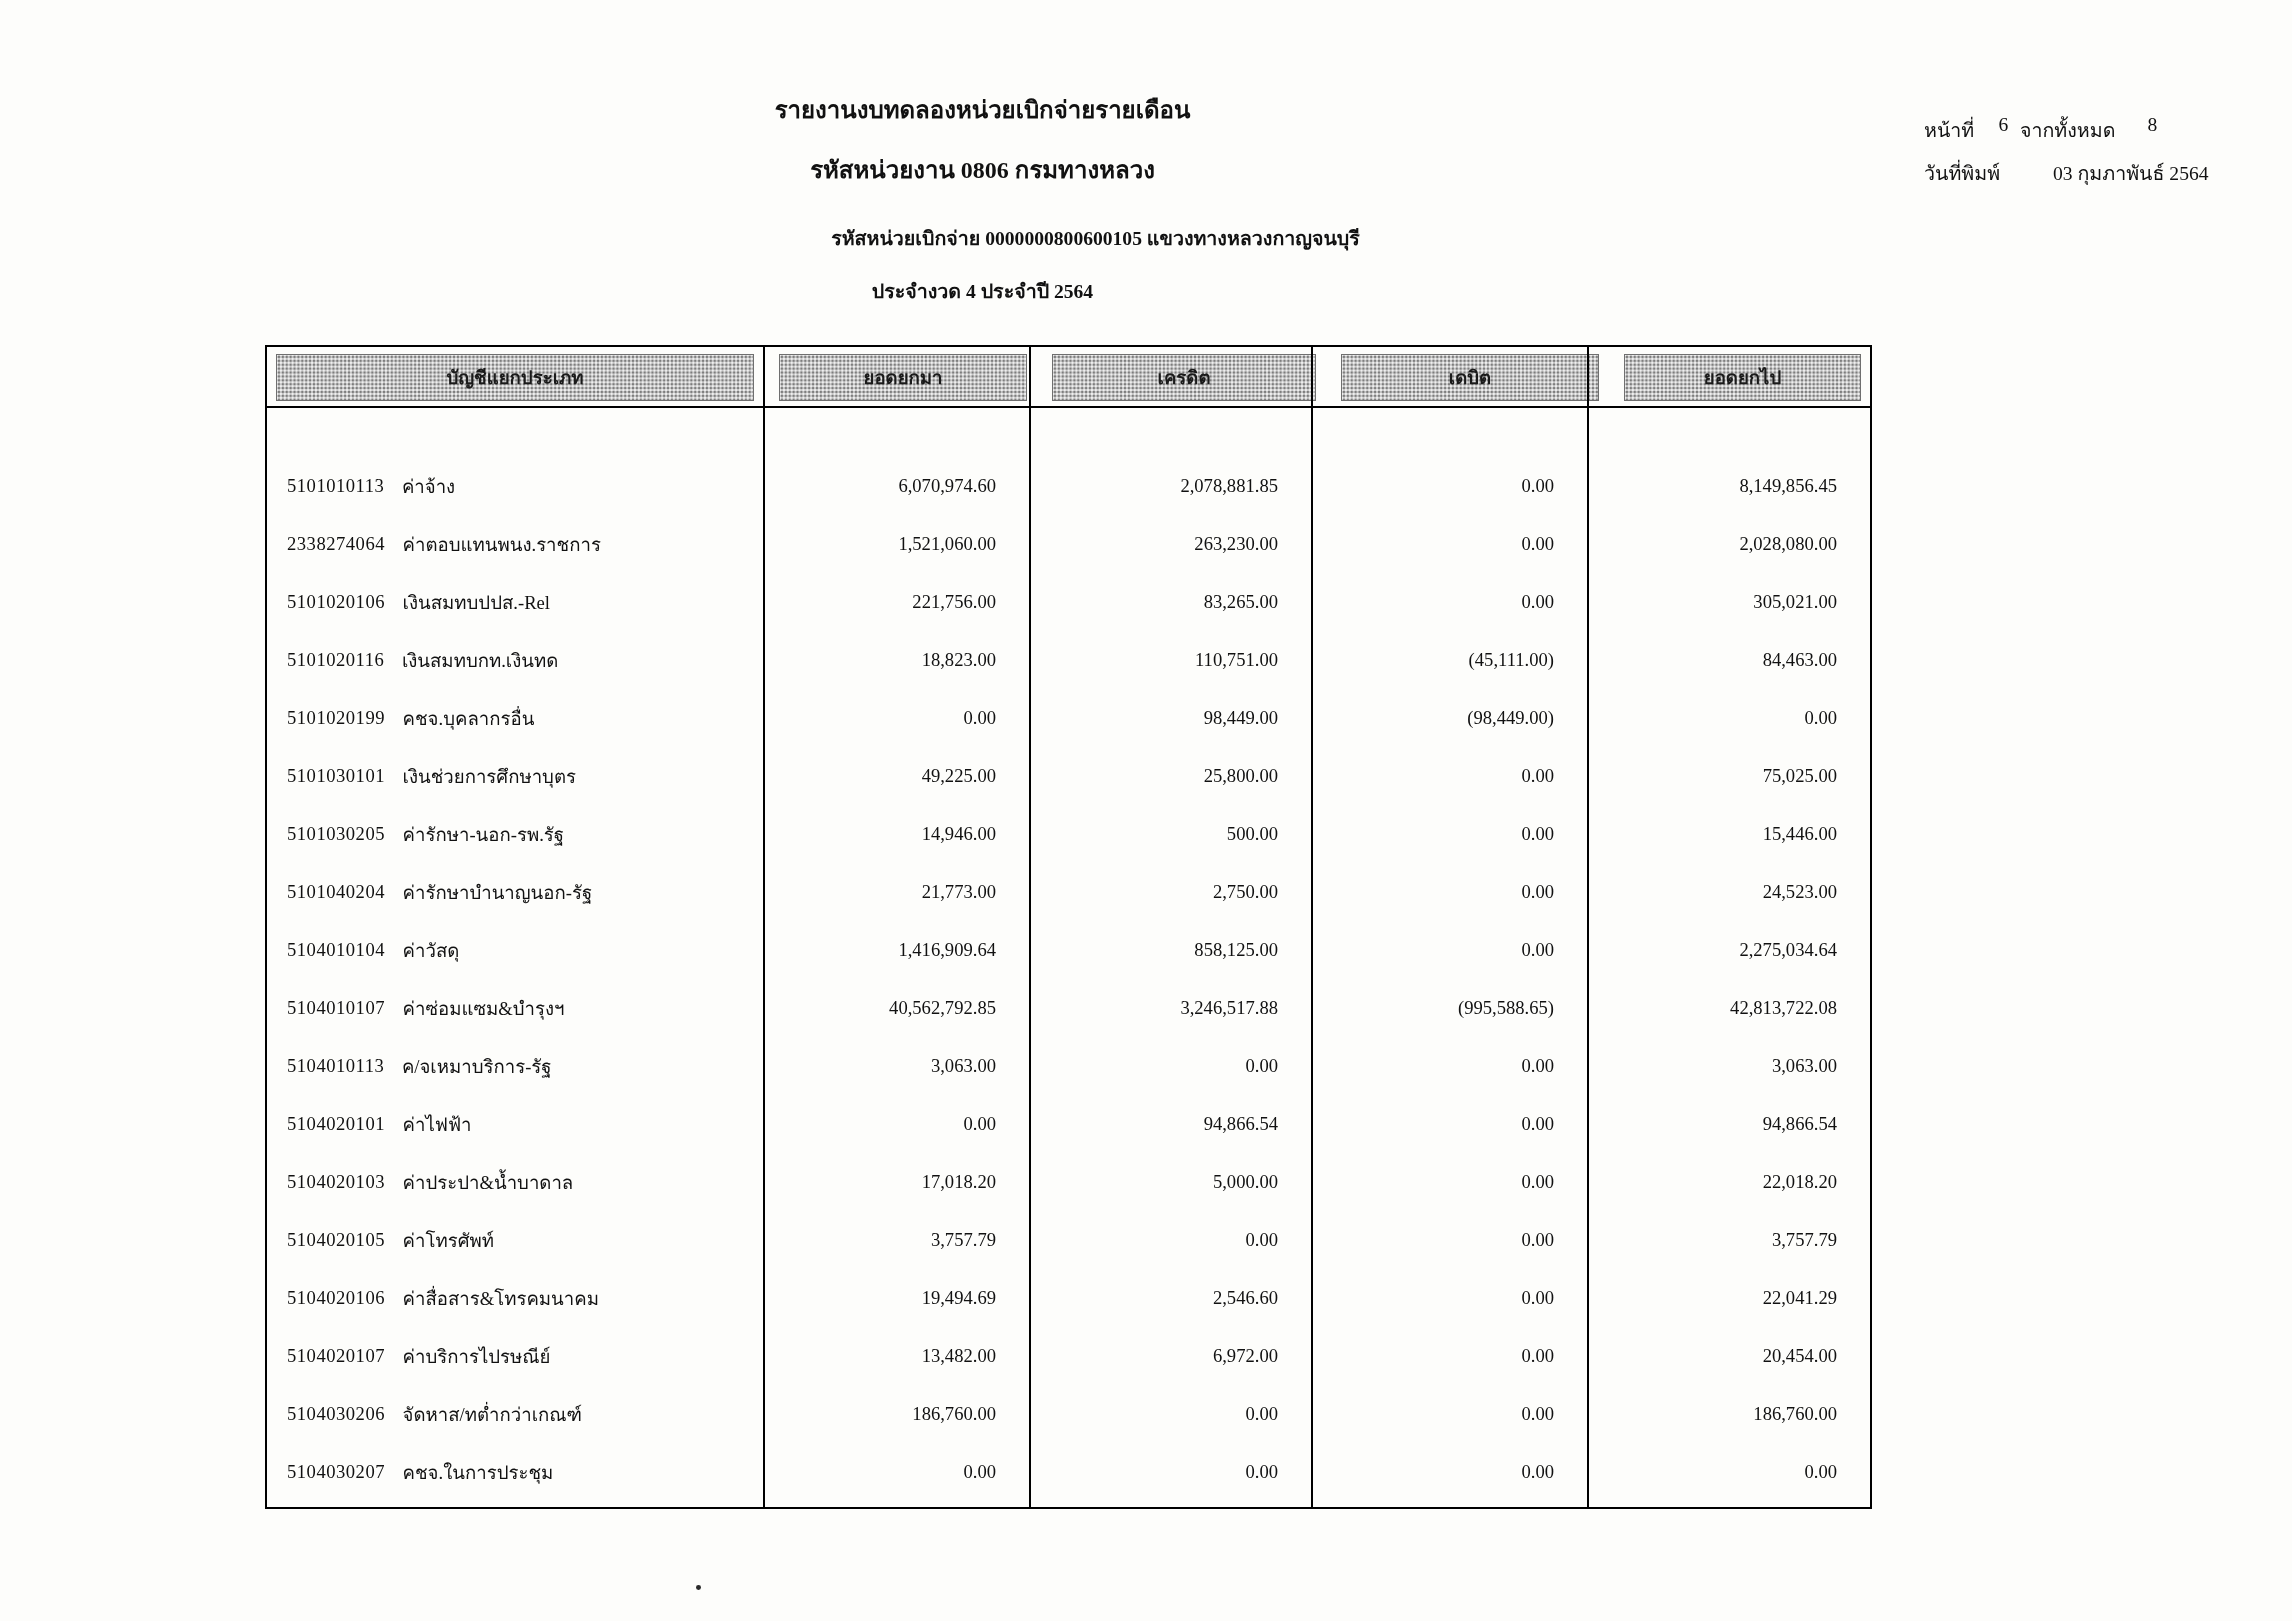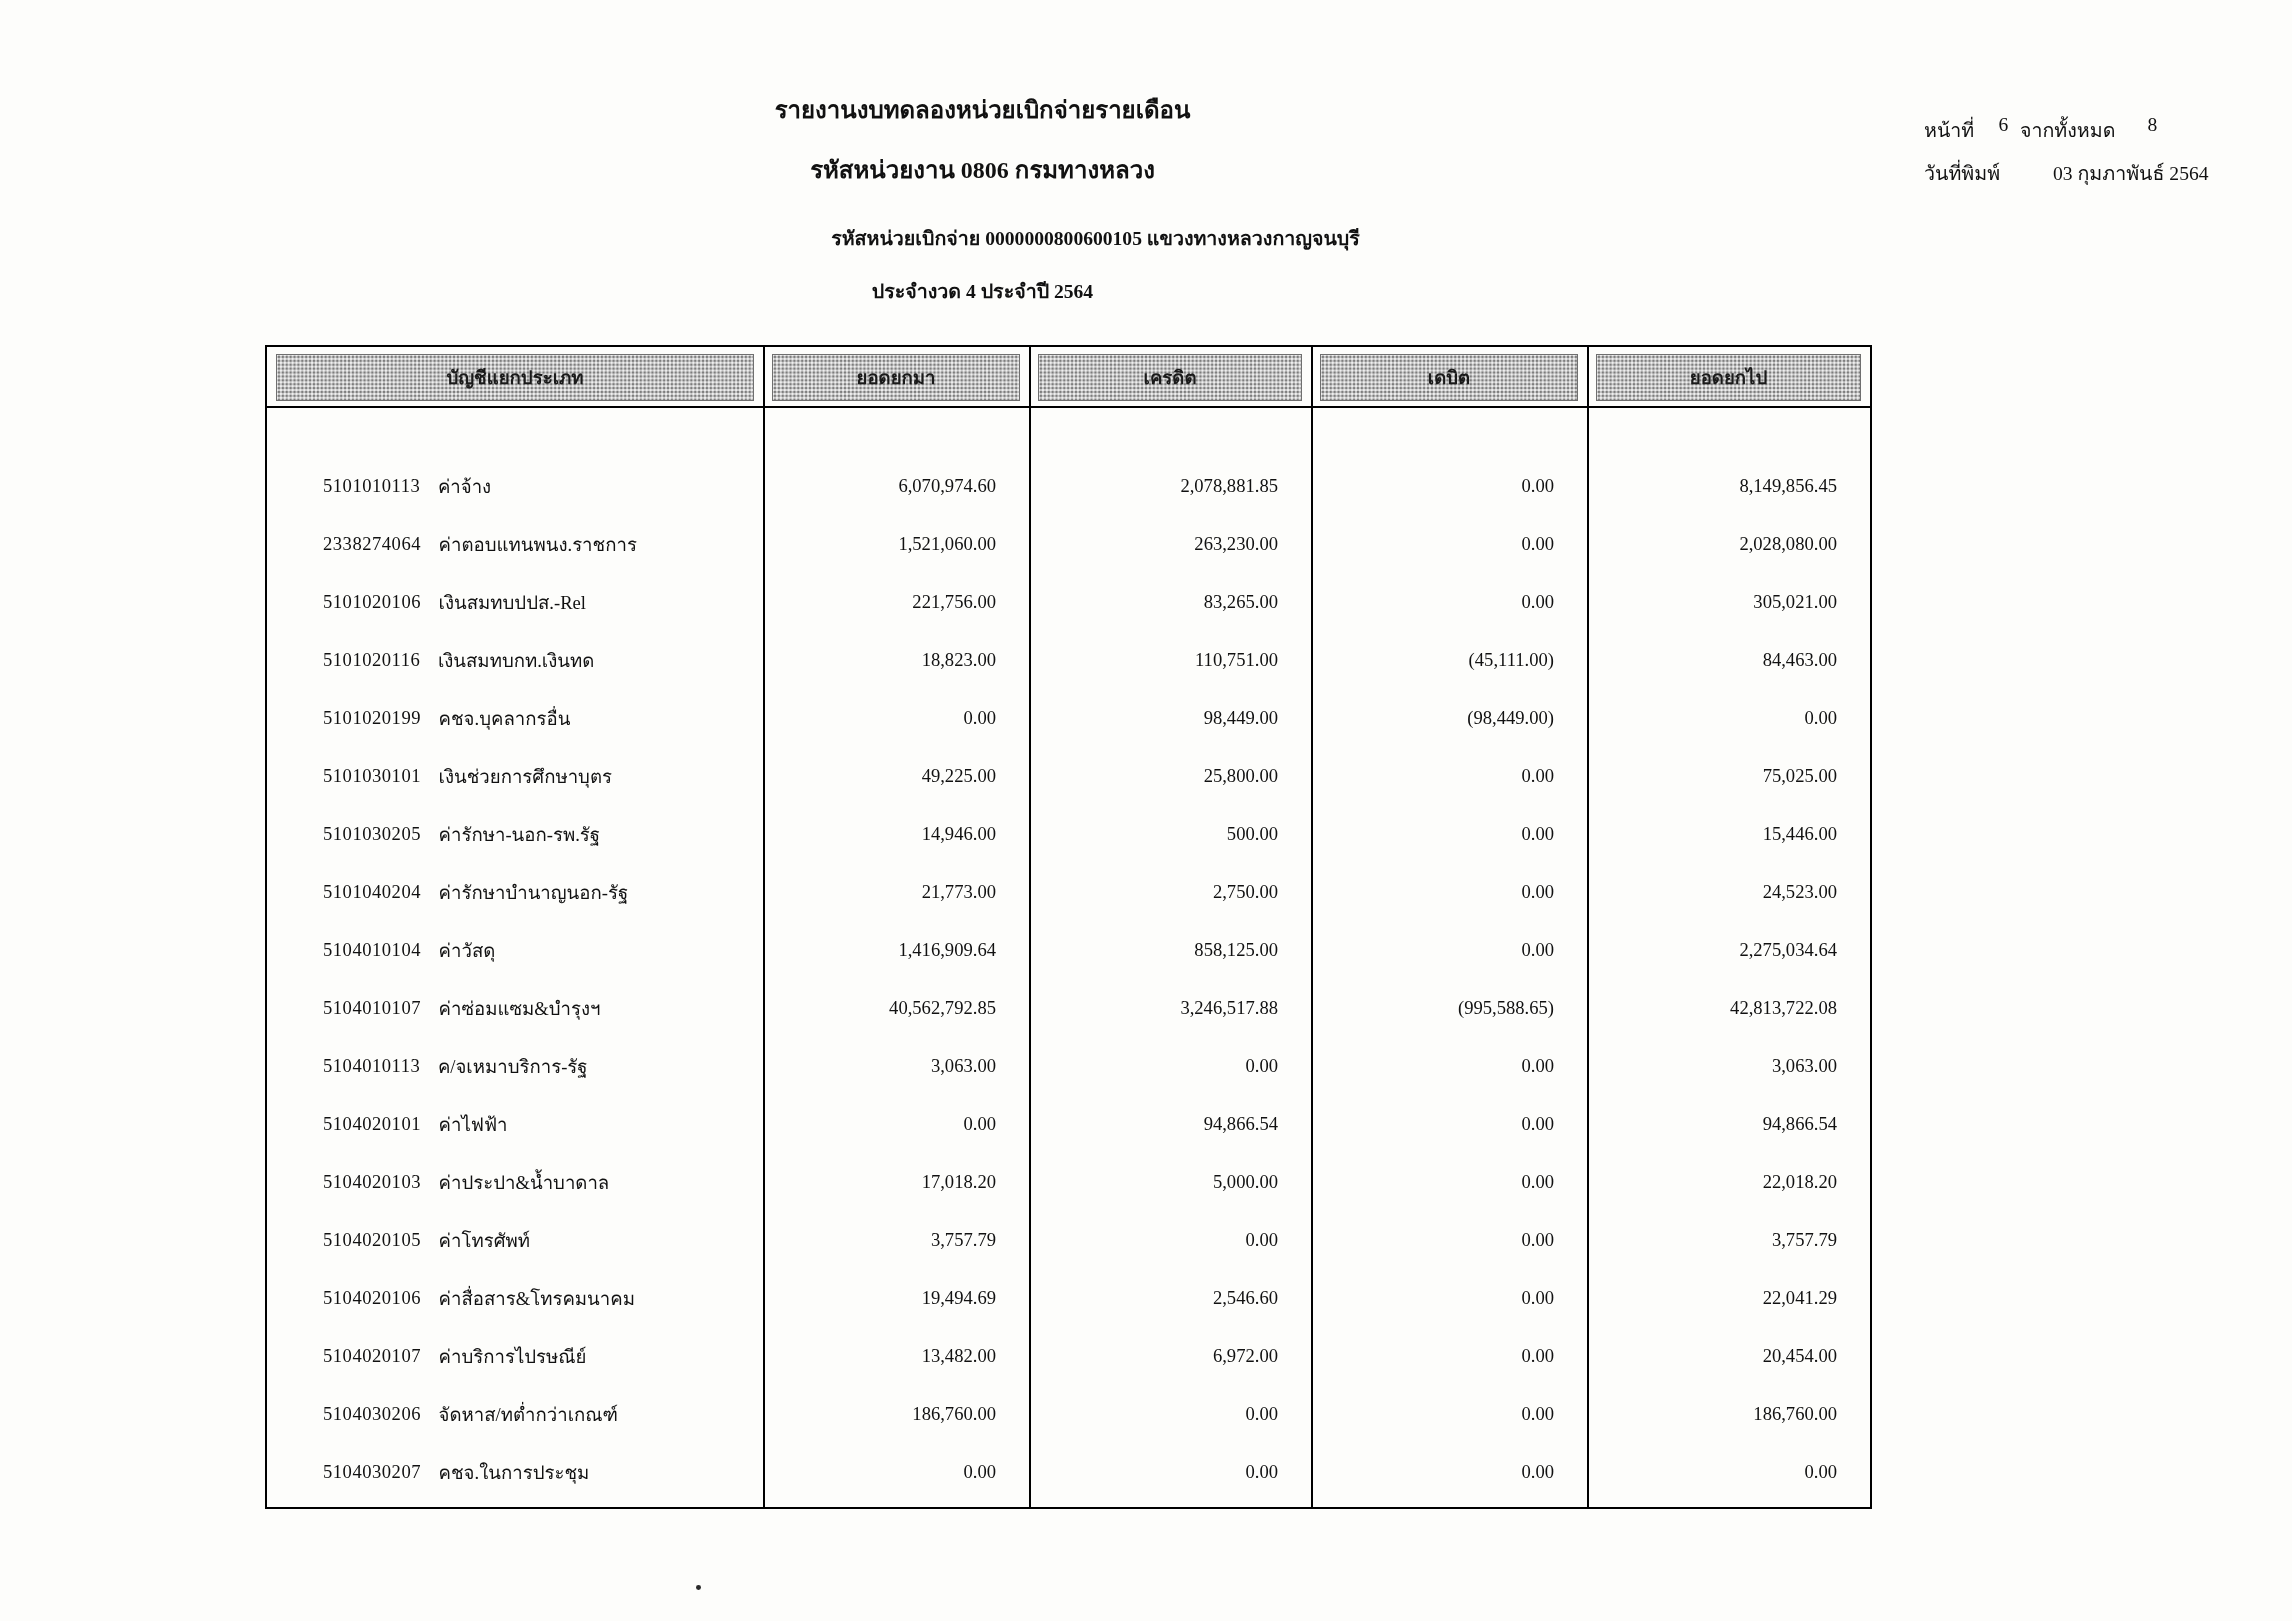--- a/index.html
+++ b/index.html
@@ -24,21 +24,21 @@
   .pi-row2 { display:grid; grid-template-columns:129px auto; margin-top:10.8px; }
   
   .acct-table {
     position:absolute; left:265px; top:345px;
     width:1607px; height:1164px;
     border:2.9px solid #000;
     box-sizing:border-box;
   }
   .thead {
     display:grid; grid-template-columns:496px 266px 282px 276px 1fr;
-    height:61px; border-bottom:2.9px solid #000; box-sizing:border-box;
+    height:61px; border-bottom:2.9px solid #000; box-sizing:border-box;gap:7px;
   }
   .th { padding:6.9px 8.8px; box-sizing:border-box; }
   .th-inner {
     height:100%; display:flex; align-items:center; justify-content:center;
     font-size:18.6px; font-weight:bold; color:#1a1a1a;
     background-color:#c6c6c6;
     background-image:
       radial-gradient(#7d7d7d 0.8px, transparent 0.9px),
       radial-gradient(#efefef 0.8px, transparent 0.9px);
     background-size:3.9px 3.9px;
@@ -47,21 +47,21 @@
   }
   .tbody {
     position:absolute; top:61px; left:0; right:0; bottom:0;
     padding-top:49px; box-sizing:border-box;
   }
   .trow {
     display:grid; grid-template-columns:496px 266px 282px 276px 1fr;
     height:58px; align-items:center; font-size:18.6px;
   }
   .cell { display:flex; align-items:center; height:100%; box-sizing:border-box; }
-  .cell.acct { padding-left:56px; }
+  .cell.acct { padding-left:20px; }
   .cell.acct .code { display:inline-block; margin-right:17.6px; letter-spacing:0.5px; }
   .cell.num { justify-content:flex-end; padding-right:33px; white-space:nowrap; }
   
   .vline { position:absolute; top:0; bottom:0; width:2px; background:#000; }
   .vline.v1 { left:496px; }
   .vline.v2 { left:762px; }
   .vline.v3 { left:1044px; }
   .vline.v4 { left:1320px; }
   
   .stray-dot { position:absolute; left:696px; top:1585px; width:4.9px; height:4.9px; background:#2a2a2a; border-radius:50%; }

